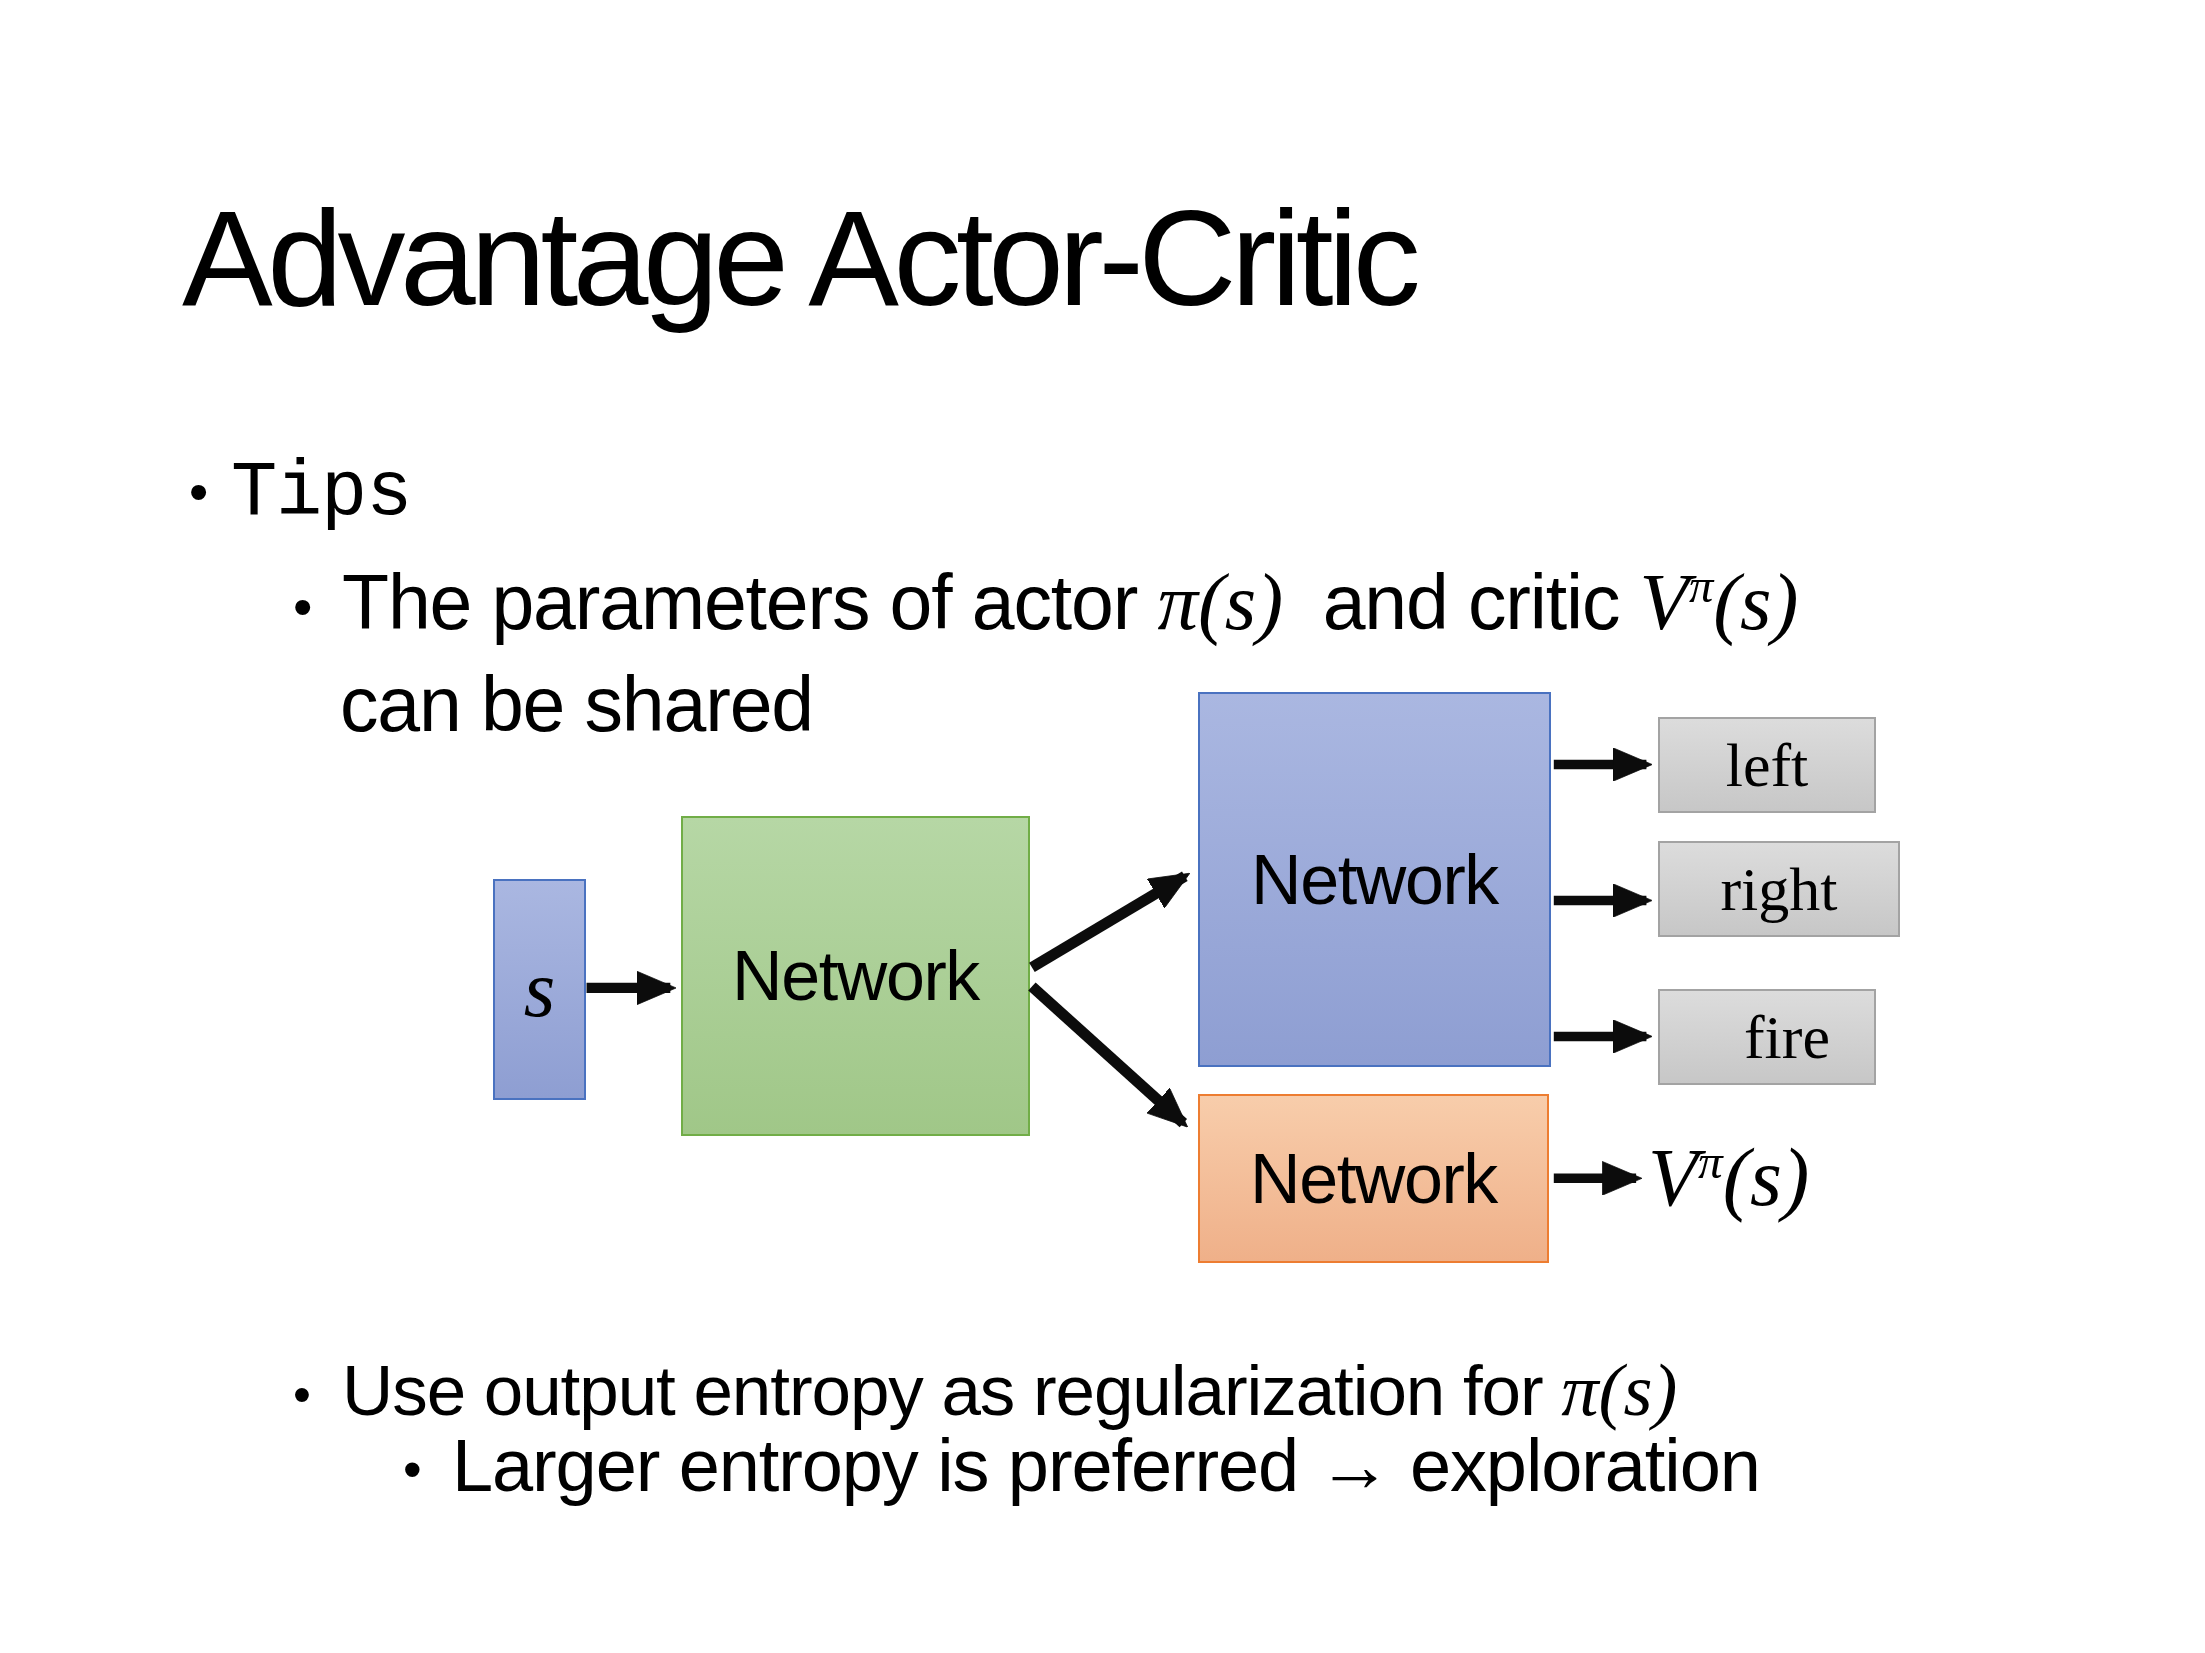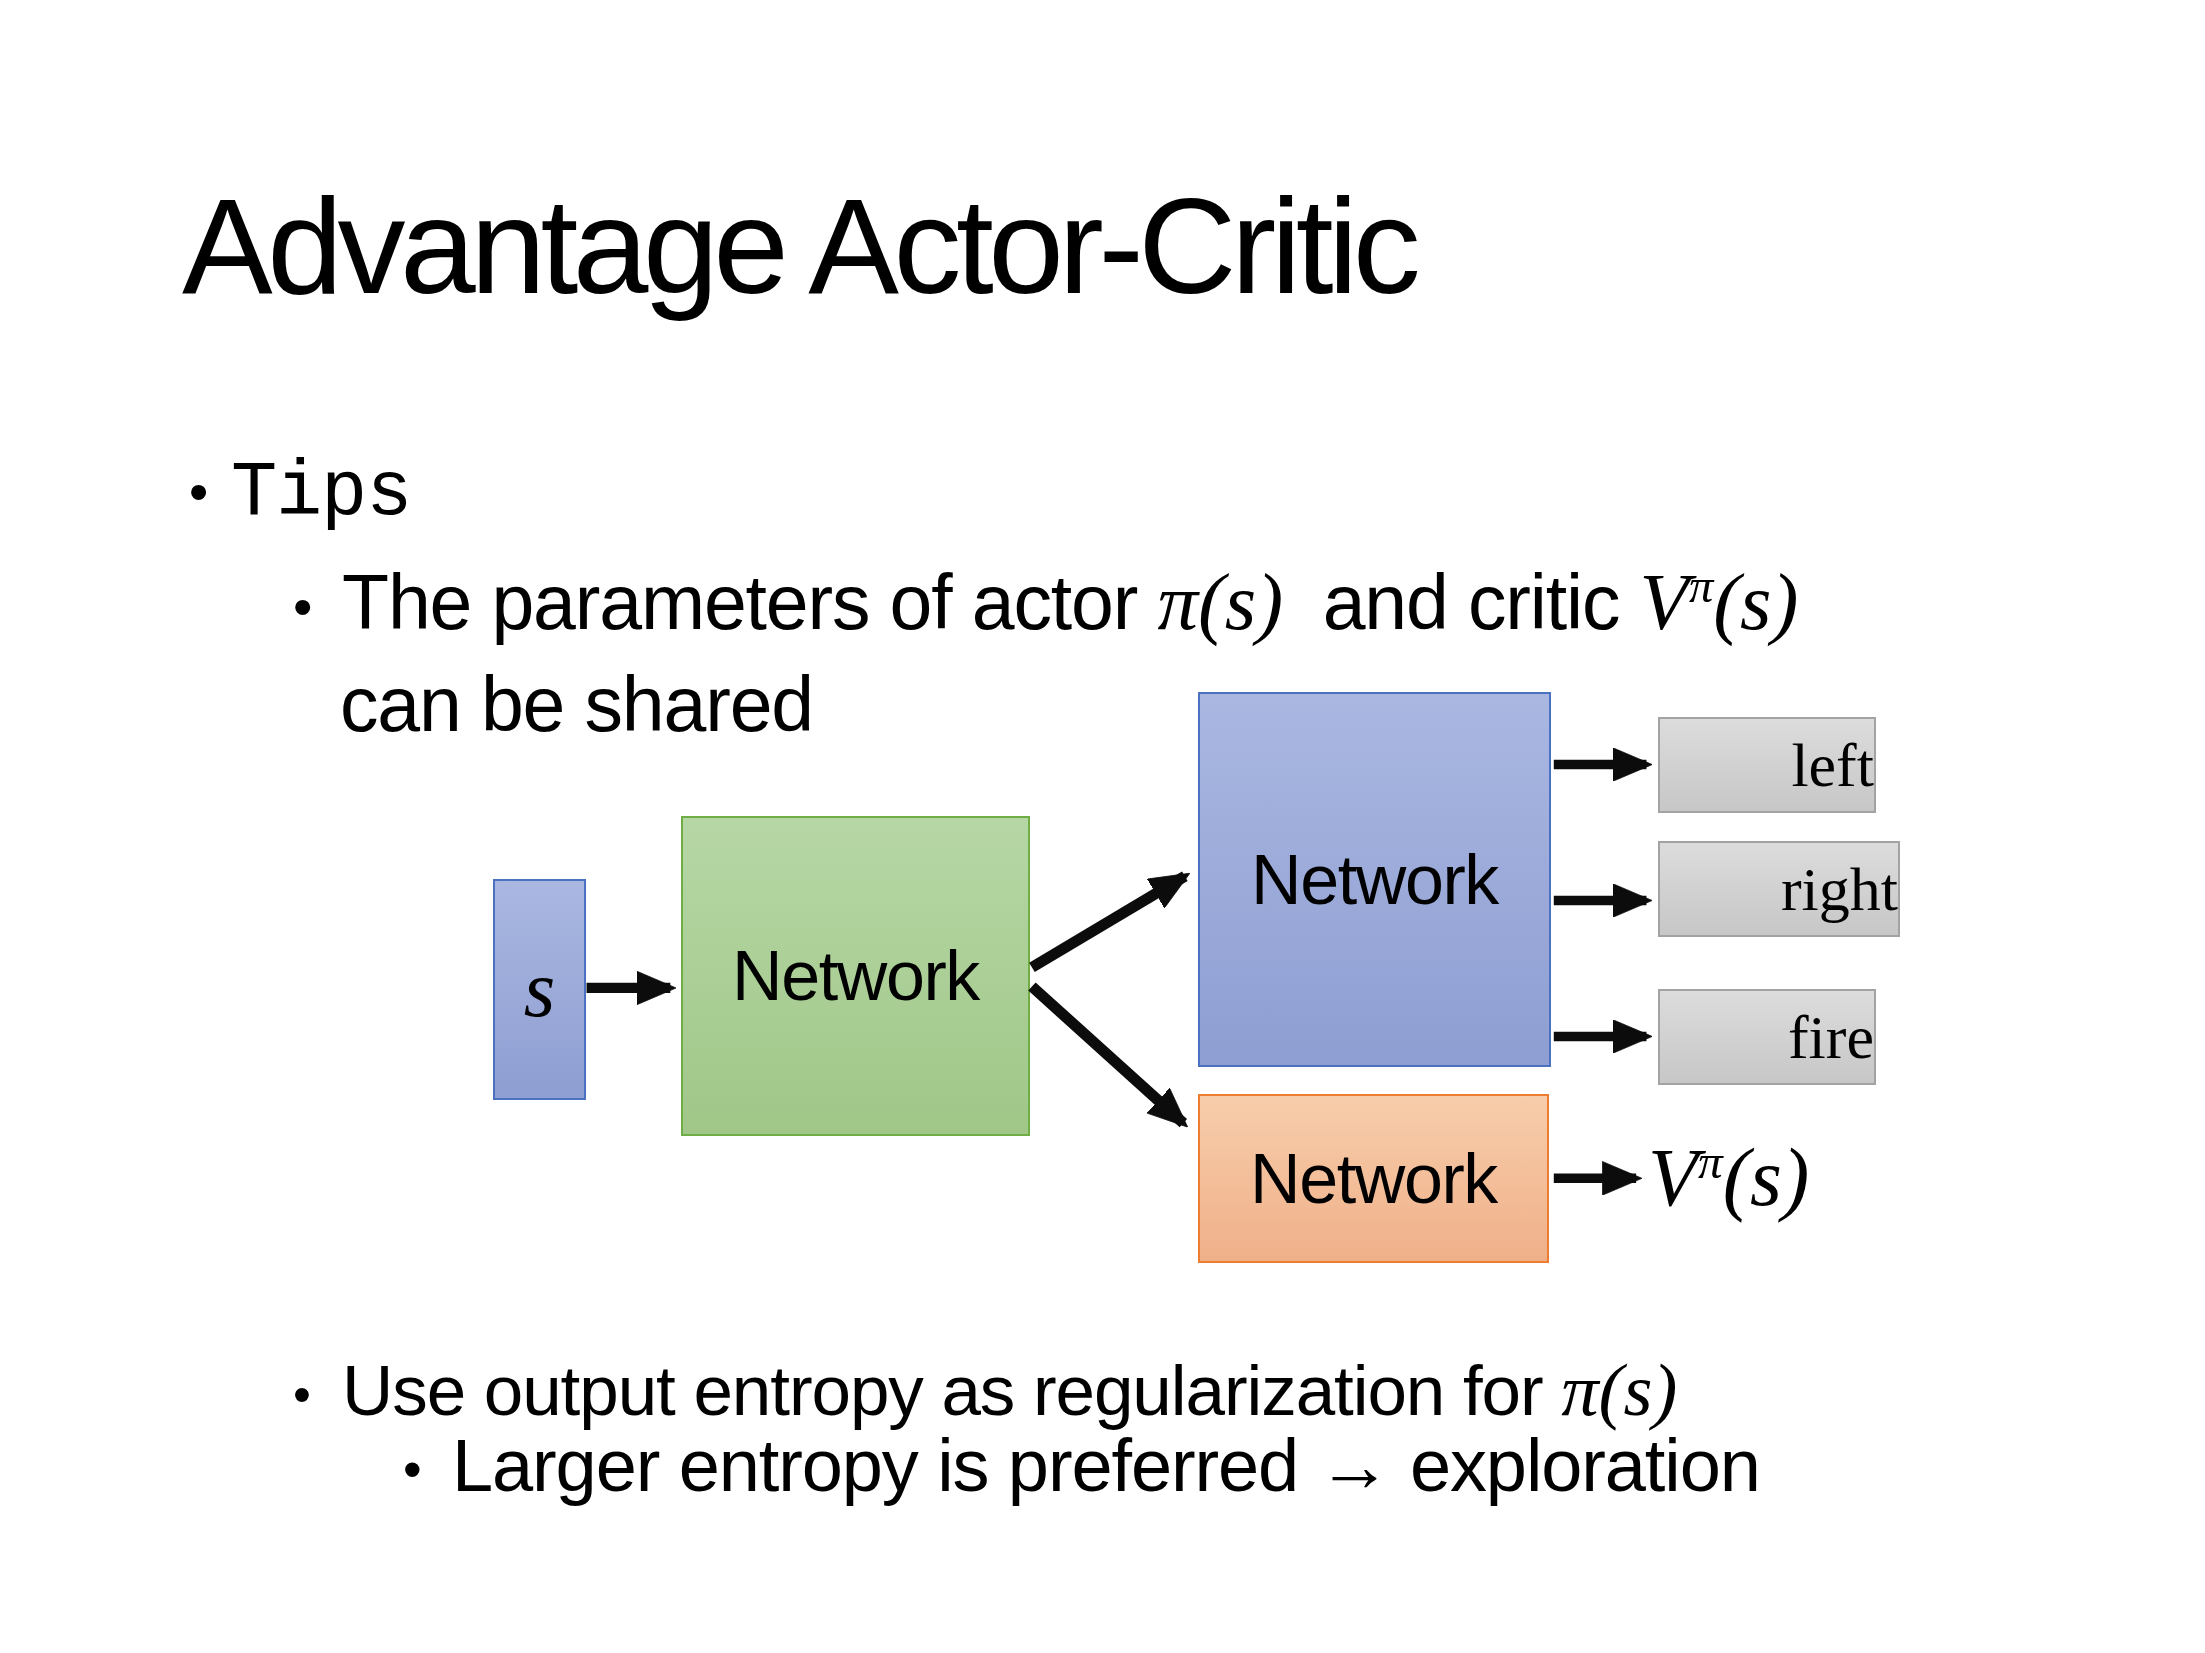--- a/index.html
+++ b/index.html
@@ -1,36 +1,36 @@
 <!DOCTYPE html>
 <html style="--blue-top: #aab7e1; --blue-bottom: #8e9ed2; --blue-border: #4a72c0; --green-top: #b6d7a5; --green-bottom: #a0c788; --green-border: #71ad47; --orange-top: #f8cdab; --orange-bottom: #efb089; --orange-border: #ed7d31; --gray-top: #dcdcdc; --gray-bottom: #c7c7c7; --gray-border: #a3a3a3;font-size:11.8px"><head>
 <meta charset="utf-8">
 <style>
   html,body{margin:0;padding:0;background:#fff;}
   .slide{position:relative;width:2205px;height:1654px;background:#ffffff;
          font-family:"Liberation Sans",sans-serif;color:#000;overflow:hidden;}
   .abs{position:absolute;}
   .nowrap{white-space:nowrap;}
-  .title{font-size:136px;letter-spacing:-0.04em;line-height:1.05;}
+  .title{font-size:136px;letter-spacing:-0.04em;line-height:1.05;margin-top:12px;}
   .line{white-space:nowrap;line-height:1.15;letter-spacing:-0.015em;}
   .blt{display:inline-block;width:49px;font-size:0.72em;transform:translateY(-0.05em);}
   .math{font-family:"Liberation Serif",serif;font-style:italic;font-size:1.05em;letter-spacing:0;}
   .math sup{font-size:0.6em;vertical-align:0.55em;letter-spacing:0;}
   .gapL{margin-left:0.25em;}
   .box{position:absolute;box-sizing:border-box;display:flex;align-items:center;justify-content:center;}
   .state-box{background:linear-gradient(180deg,var(--blue-top,#aab7e1),var(--blue-bottom,#93a3d4));
              border:2.9px solid var(--blue-border,#4a72c0);}
   .shared-box{background:linear-gradient(180deg,var(--green-top,#b6d7a5),var(--green-bottom,#a0c788));
              border:2.9px solid var(--green-border,#71ad47);}
   .actor-box{background:linear-gradient(180deg,var(--blue-top,#a9b6e0),var(--blue-bottom,#8496cc));
              border:2.9px solid var(--blue-border,#4a72c0);}
   .critic-box{background:linear-gradient(180deg,var(--orange-top,#f8cdab),var(--orange-bottom,#efb089));
              border:2.9px solid var(--orange-border,#ed7d31);}
   .action-box{background:linear-gradient(180deg,var(--gray-top,#dcdcdc),var(--gray-bottom,#c7c7c7));
-             border:2.2px solid var(--gray-border,#a3a3a3);justify-content:flex-end;}
+             border:2.2px solid var(--gray-border,#a3a3a3);}
   .net-label{font-size:70px;letter-spacing:-0.02em;}
   .action-label{font-family:"Liberation Serif",serif;font-size:62px;}
   .state-label{font-family:"Liberation Serif",serif;font-style:italic;font-size:81px;}
   .voutput{font-size:82px;line-height:1.2;}
   svg line, svg path{stroke:#0c0c0c;}
 </style>
 </head>
 <body>
 
 <div class="slide">

